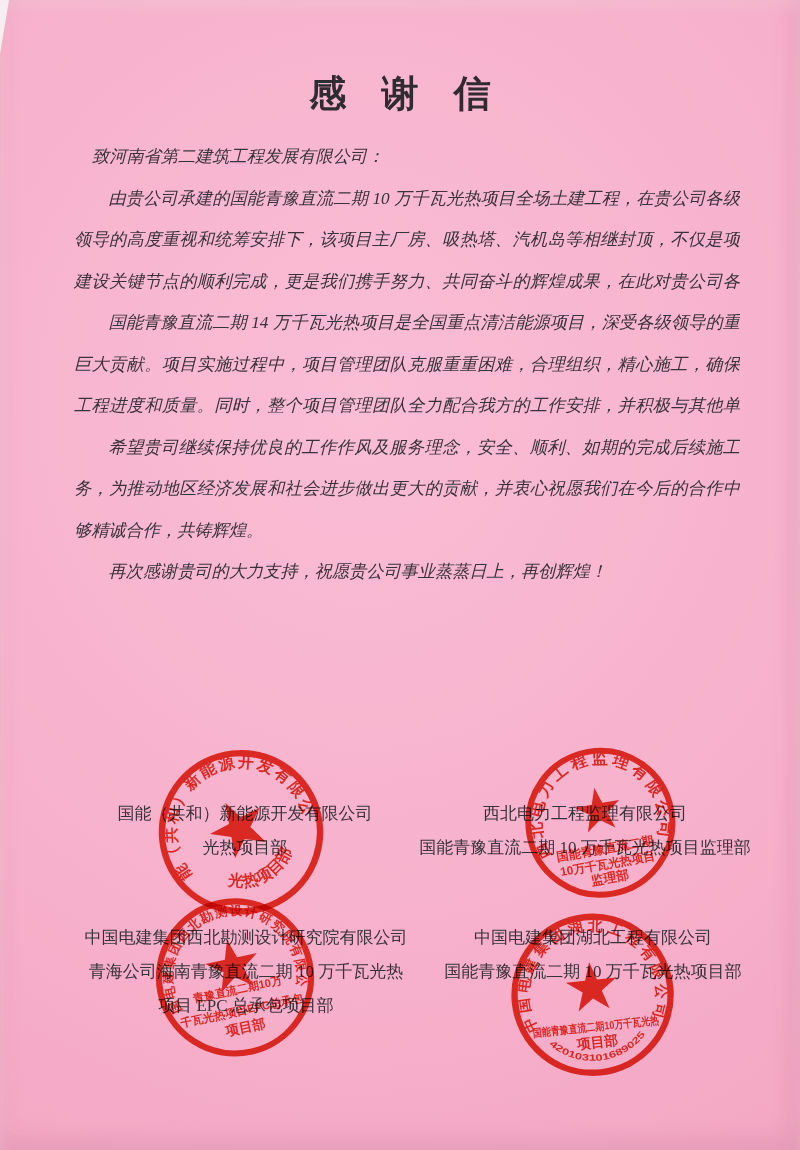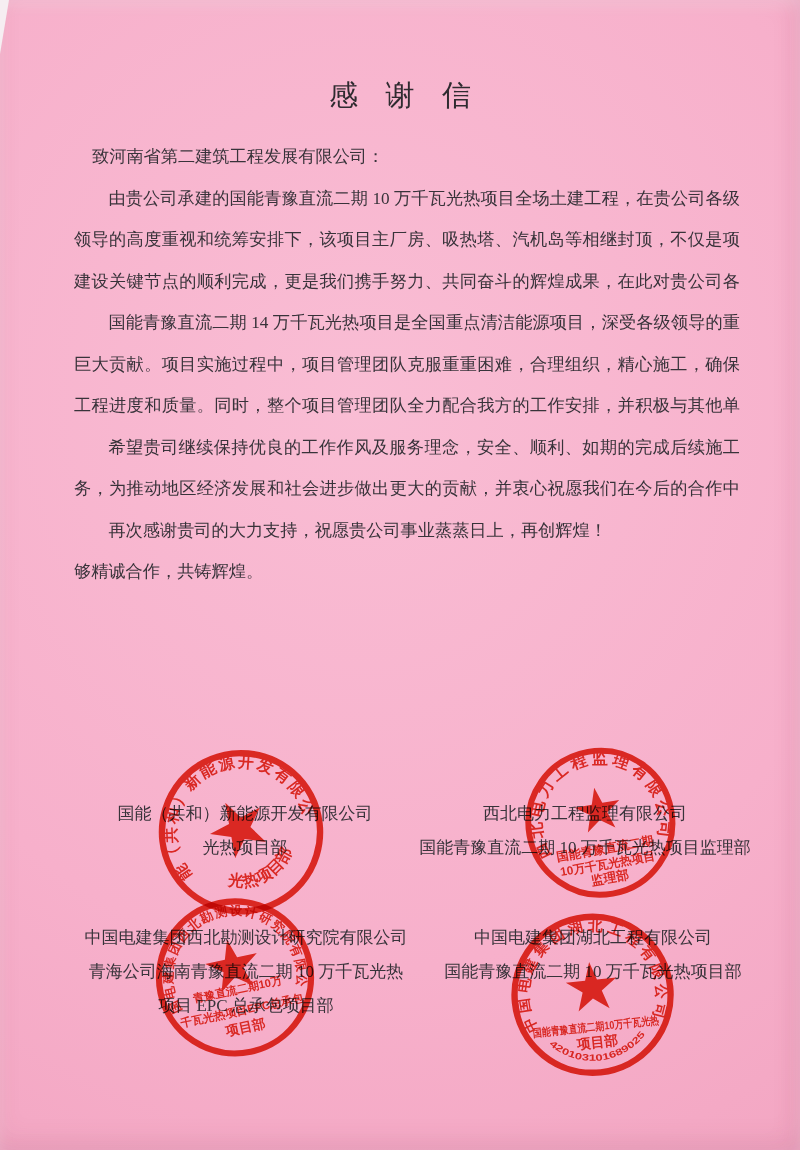--- a/index.html
+++ b/index.html
@@ -6,25 +6,25 @@
   .paper{
     position:relative;width:800px;height:1150px;overflow:hidden;
     background:radial-gradient(120% 90% at 45% 35%, #f9bdd4 0%, #f7b0cb 55%, #f1a2bf 100%);
     box-shadow:inset -10px 0 22px rgba(120,40,70,.06), inset 0 -12px 24px rgba(120,40,70,.07), inset 0 6px 14px rgba(255,255,255,.25);
     font-family:"Liberation Serif","DejaVu Serif",serif;
     color:#38333a;
   }
   .corner-wedge{position:absolute;left:0;top:0;width:9px;height:54px;background:#f6eef2;
     clip-path:polygon(0 0,100% 0,0 100%);}
   .title{
-    position:absolute;top:76px;left:0;width:100%;text-align:center;
-    font-size:29px;font-weight:normal;letter-spacing:.95em;text-indent:.95em;color:#2f2b30;
+    position:absolute;top:69px;left:0;width:100%;text-align:center;
+    font-size:37px;font-weight:bold;letter-spacing:.95em;text-indent:.95em;color:#2f2b30;
   }
   .body-block{position:absolute;left:74px;top:136px;width:666px;font-size:17.2px;}
-  .line{height:41.5px;line-height:41.5px;overflow:hidden;}
+  .line{height:41.5px;line-height:41.5px;overflow:hidden;font-style:italic;}
   .line.full{text-align:justify;text-align-last:justify;}
   .line.indent{text-indent:2em;}
   .line.salu{padding-left:18px;}
   .sig{position:absolute;text-align:center;font-size:17px;line-height:34px;}
   .sig .sline{white-space:nowrap;}
   #sig1{left:78px;top:797px;width:334px;}
   #sig2{left:415px;top:797px;width:340px;}
   #sig3{left:66px;top:921px;width:360px;}
   #sig4{left:413px;top:921px;width:360px;}
   .stamp{position:absolute;mix-blend-mode:multiply;opacity:.93;pointer-events:none;}
@@ -41,22 +41,22 @@
   <div class="body-block">
     <div class="line salu">致河南省第二建筑工程发展有限公司：</div>
     <div class="line full indent">由贵公司承建的国能青豫直流二期 10 万千瓦光热项目全场土建工程，在贵公司各级</div>
     <div class="line full">领导的高度重视和统筹安排下，该项目主厂房、吸热塔、汽机岛等相继封顶，不仅是项目</div>
     <div class="line full">建设关键节点的顺利完成，更是我们携手努力、共同奋斗的辉煌成果，在此对贵公司各级</div>
     <div class="line full indent">国能青豫直流二期 14 万千瓦光热项目是全国重点清洁能源项目，深受各级领导的重</div>
     <div class="line full">巨大贡献。项目实施过程中，项目管理团队克服重重困难，合理组织，精心施工，确保了</div>
     <div class="line full">工程进度和质量。同时，整个项目管理团队全力配合我方的工作安排，并积极与其他单位</div>
     <div class="line full indent">希望贵司继续保持优良的工作作风及服务理念，安全、顺利、如期的完成后续施工任</div>
     <div class="line full">务，为推动地区经济发展和社会进步做出更大的贡献，并衷心祝愿我们在今后的合作中能</div>
+    <div class="line">够精诚合作，共铸辉煌。</div>
     <div class="line indent">再次感谢贵司的大力支持，祝愿贵公司事业蒸蒸日上，再创辉煌！</div>
-    <div class="line">够精诚合作，共铸辉煌。</div>
   </div>
 
   <div class="sig" id="sig1">
     <div class="sline">国能（共和）新能源开发有限公司</div>
     <div class="sline">光热项目部</div>
   </div>
   <div class="sig" id="sig2">
     <div class="sline">西北电力工程监理有限公司</div>
     <div class="sline">国能青豫直流二期 10 万千瓦光热项目监理部</div>
   </div>

